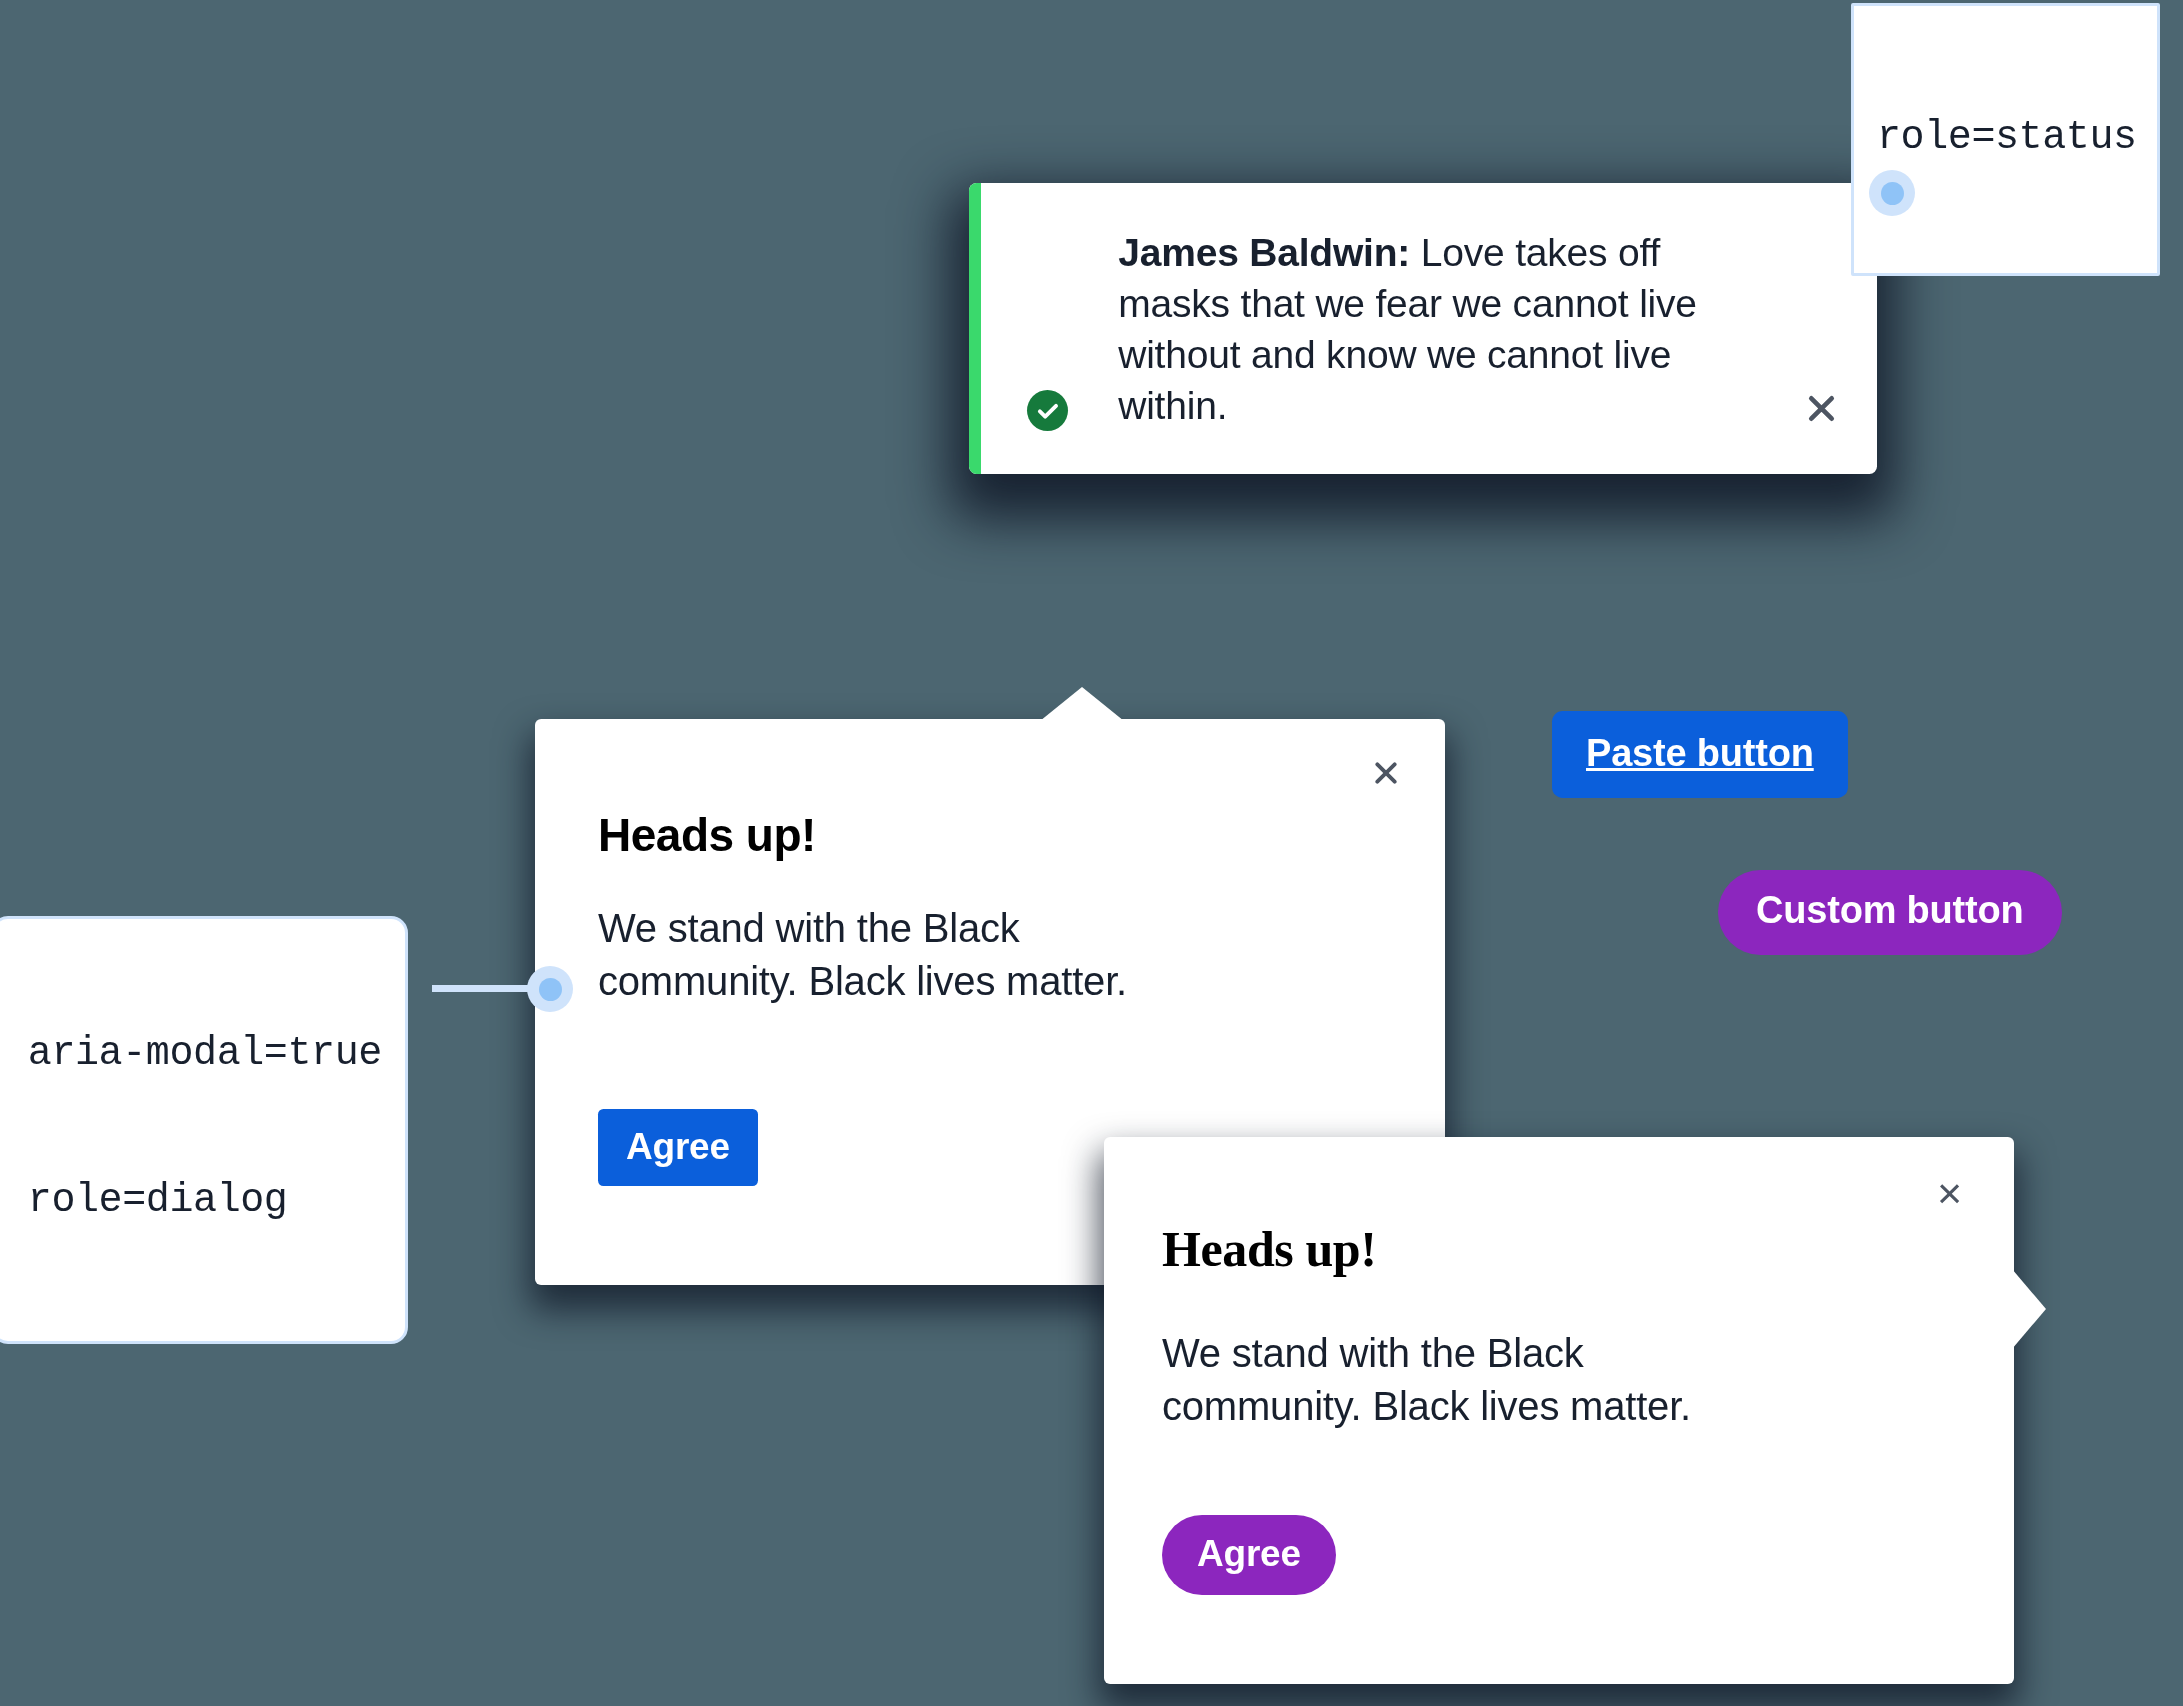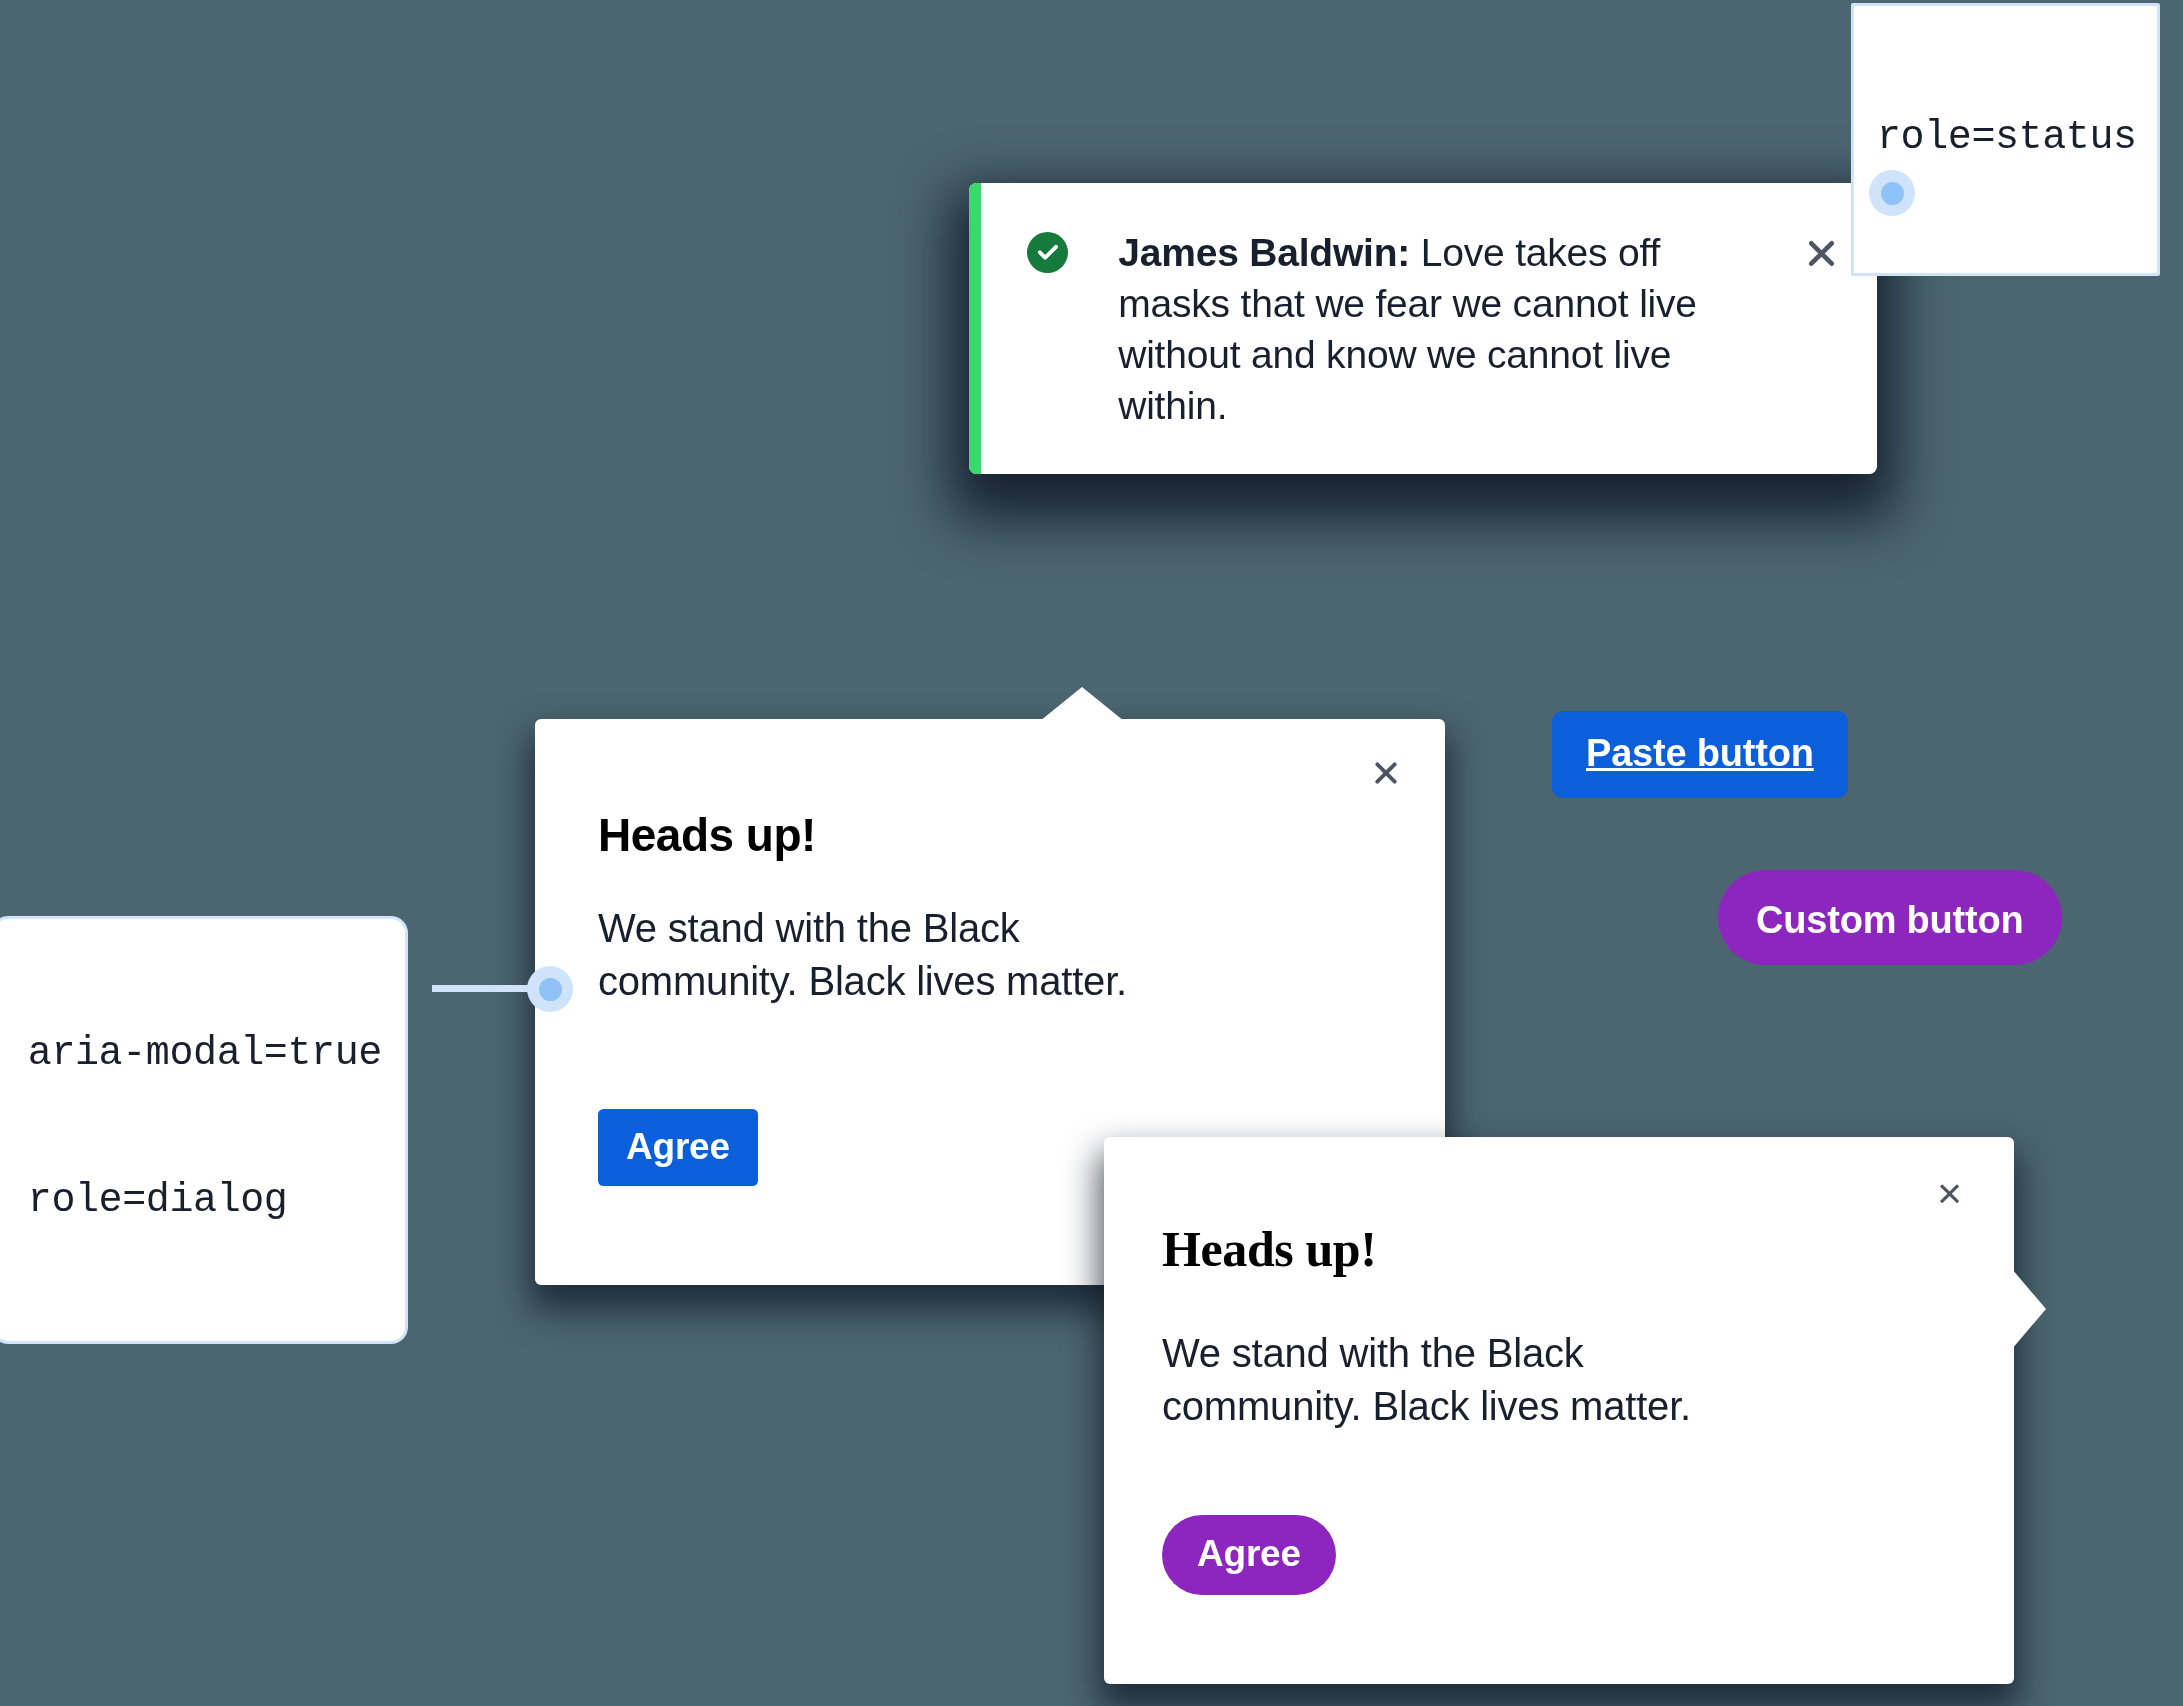--- a/index.html
+++ b/index.html
@@ -105,21 +105,21 @@
     overflow: hidden;
   }
   #toast .accent-bar {
     width: 12.2px;
     flex: 0 0 12.2px;
     background: #3ad96c;
   }
   #toast .toast-inner {
     flex: 1;
     display: flex;
-    align-items: flex-start;
+    align-items: flex-end;
     padding: 44px 21.4px 43px 46px;
     box-sizing: border-box;
     border-radius: 10px;
   }
   .check-icon {
     flex: 0 0 41px;
     width: 41px;
     height: 41px;
     border-radius: 50%;
     background: #167a3c;
@@ -314,21 +314,21 @@
   #custom-button {
     position: absolute;
     left: 1718px;
     top: 870px;
     background: #8c26be;
     color: #ffffff;
     font-size: 38px;
     font-weight: bold;
     border: none;
     border-radius: 764px;
-    padding: 29px 38px 23px 38px;
+    padding: 19px 38px 23px 38px;
     cursor: pointer;
     font-family: "Liberation Sans", sans-serif;
     letter-spacing: -0.2px;
     z-index: 30;
   }
 </style>
 </head>
 <body>
 
 <div class="stage">

